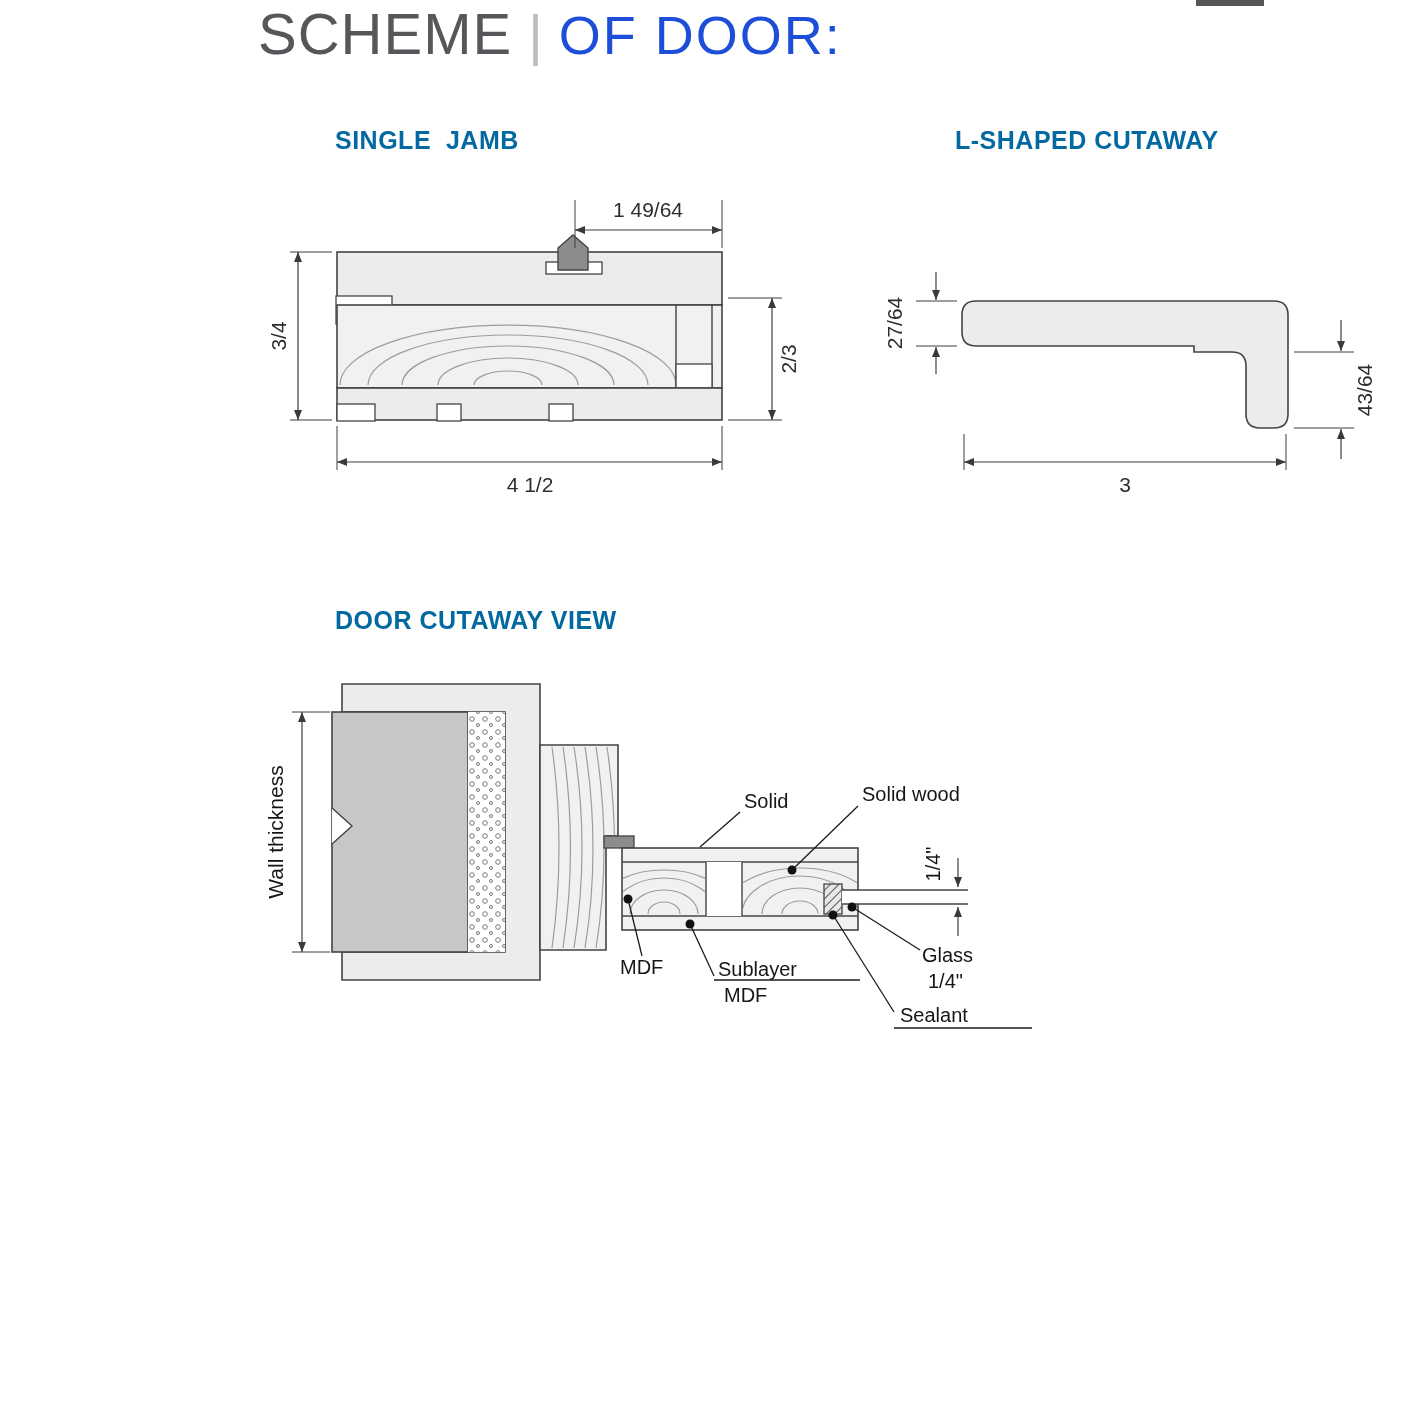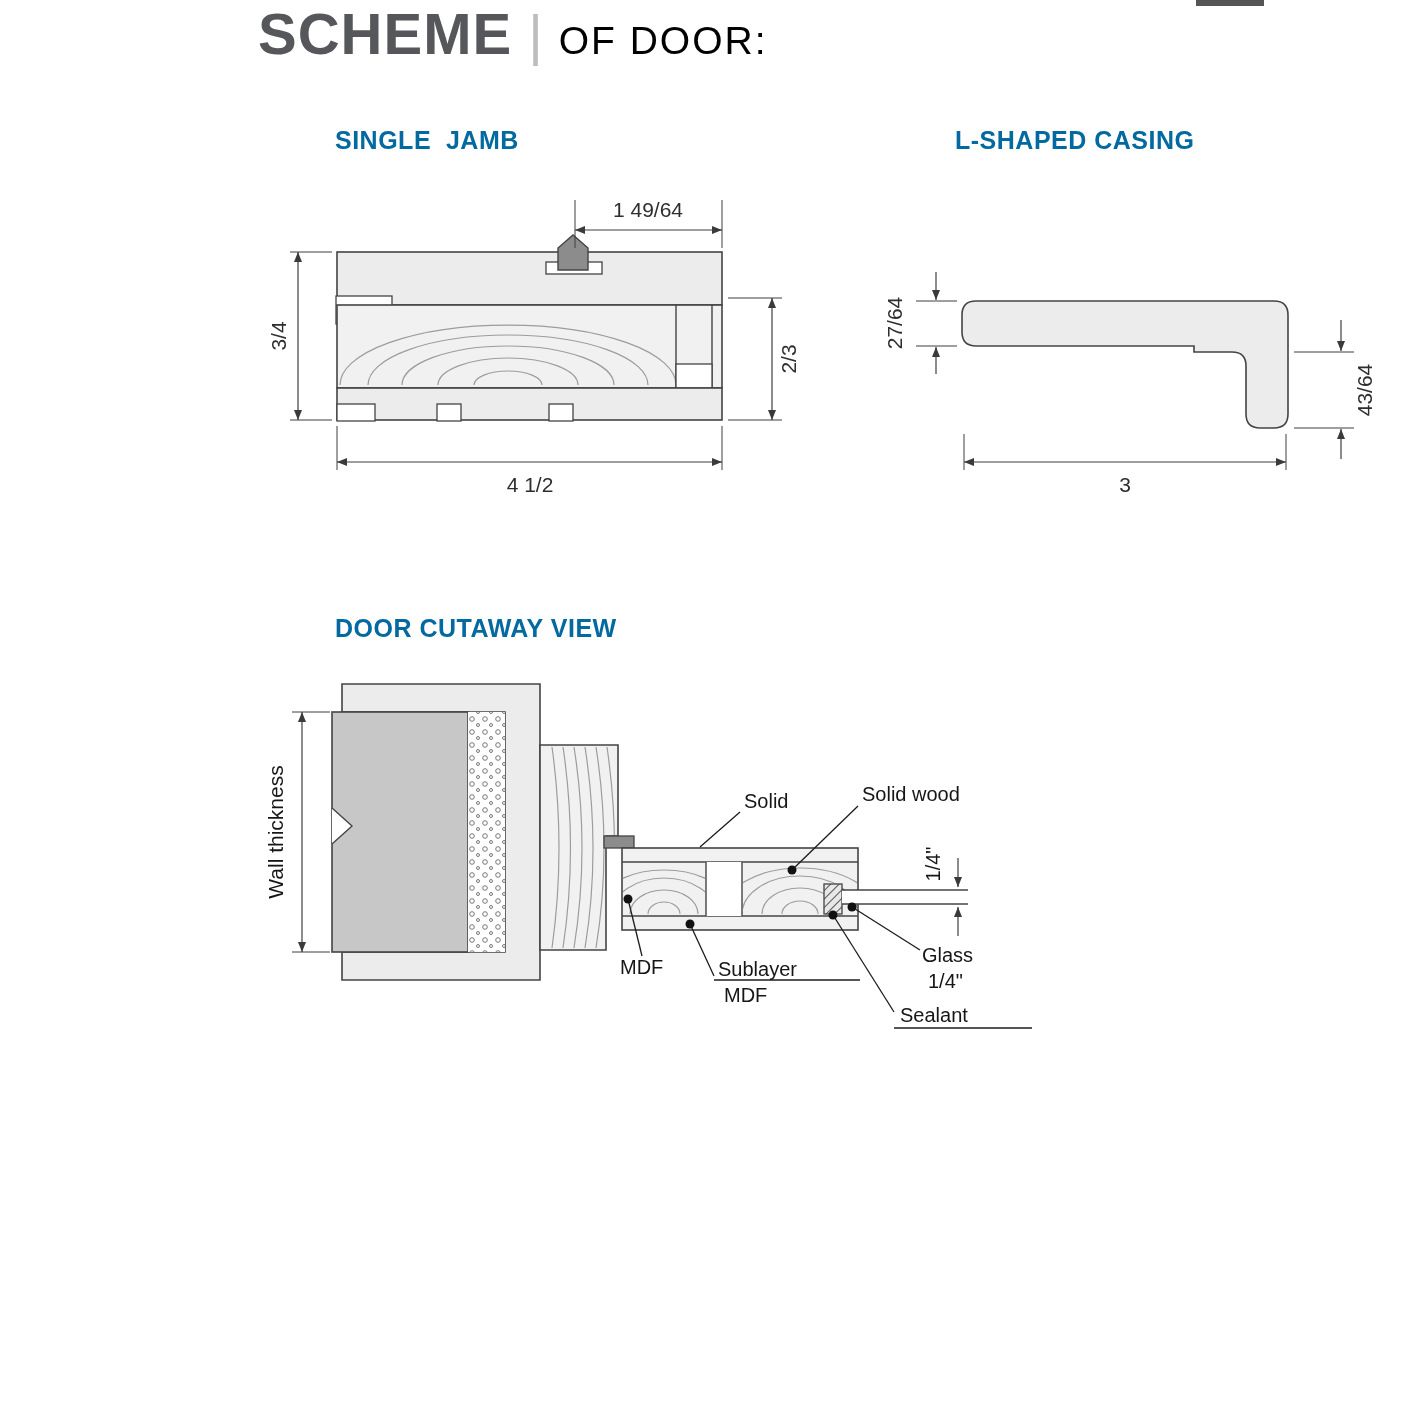--- a/index.html
+++ b/index.html
@@ -1,27 +1,27 @@
 <!DOCTYPE html>
 <html><head>
 <meta charset="utf-8">
 <style>
   html,body{margin:0;padding:0;background:#fff;}
   body{width:1401px;height:1405px;position:relative;font-family:"Liberation Sans",sans-serif;overflow:hidden;}
   .page{position:absolute;inset:0;background:#fff;}
 
   .title{position:absolute;left:258px;top:0px;display:flex;align-items:baseline;gap:16px;white-space:pre;}
-  .title .primary{font-size:58px;font-weight:700;color:#56575a;letter-spacing:1px;}
+  .title .primary{font-size:58px;font-weight:400;color:#56575a;letter-spacing:1px;}
   .title .divider{font-size:56px;font-weight:200;color:#bdbdbd;}
-  .title .secondary{font-size:39px;font-weight:400;color:#000000;letter-spacing:2px;}
+  .title .secondary{font-size:54px;font-weight:400;color:#1d4ed8;letter-spacing:2px;}
 
   .sec-heading{position:absolute;font-size:25px;font-weight:700;color:#0369a1;letter-spacing:.5px;white-space:pre;}
   .h-jamb{left:335px;top:126px;}
   .h-casing{left:955px;top:126px;}
-  .h-cutaway{left:335px;top:606px;margin-top:8px;}
+  .h-cutaway{left:335px;top:606px;}
 
   svg{position:absolute;left:0;top:0;}
   svg text{font-family:"Liberation Sans",sans-serif;}
   .dim-text{font-size:21px;fill:#2e2e2e;}
   .lbl{font-size:20px;fill:#161616;}
   .thin{stroke:#3f3f3f;stroke-width:1;fill:none;}
   .dimline{stroke:#3f3f3f;stroke-width:1.2;fill:none;}
   .part{fill:#ececec;stroke:#444;stroke-width:1.6;}
   .partlight{fill:#f1f1f1;stroke:#444;stroke-width:1.6;}
   .white{fill:#fff;stroke:#444;stroke-width:1.3;}
@@ -35,21 +35,21 @@
 
 <div class="page">
 
   <div class="title">
     <span class="primary">SCHEME</span>
     <span class="divider">|</span>
     <span class="secondary">OF DOOR:</span>
   </div>
 
   <div class="sec-heading h-jamb">SINGLE  JAMB</div>
-  <div class="sec-heading h-casing">L-SHAPED CASING</div>
+  <div class="sec-heading h-casing">L-SHAPED CUTAWAY</div>
   <div class="sec-heading h-cutaway">DOOR CUTAWAY VIEW</div>
 
   <svg width="1401" height="1405" viewBox="0 0 1401 1405">
     <defs>
       <marker id="arrow" viewBox="0 0 10 8" refX="10" refY="4" markerWidth="11" markerHeight="8" orient="auto-start-reverse" markerUnits="userSpaceOnUse">
         <path d="M0,0 L10,4 L0,8 Z" fill="#3a3a3a"></path>
       </marker>
       <pattern id="foam" width="13" height="13" patternUnits="userSpaceOnUse">
         <rect width="13" height="13" fill="#ffffff"></rect>
         <circle cx="4" cy="4" r="2.3" fill="none" stroke="#777" stroke-width="1"></circle>

